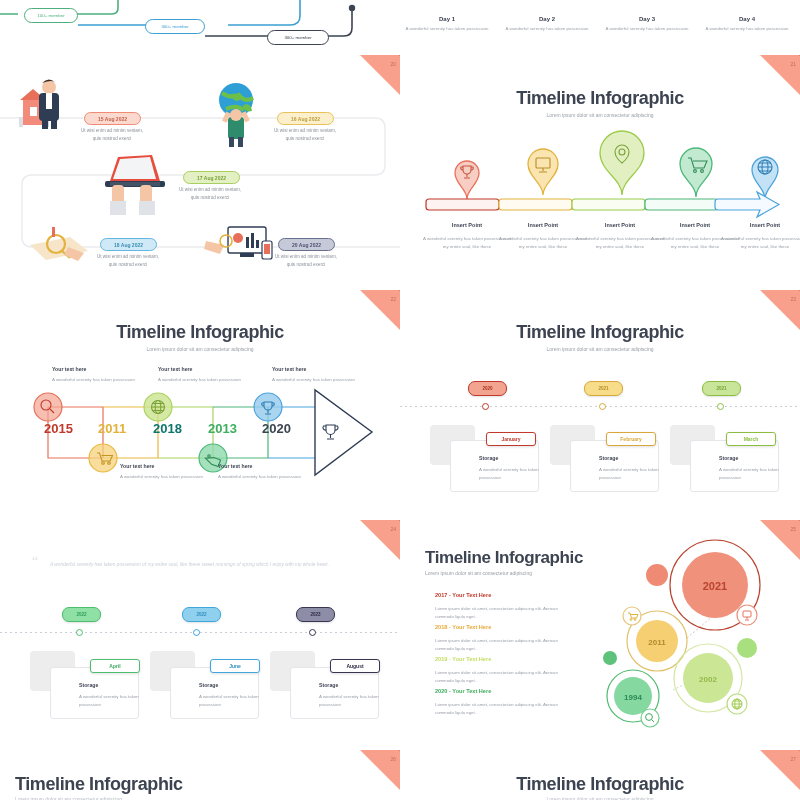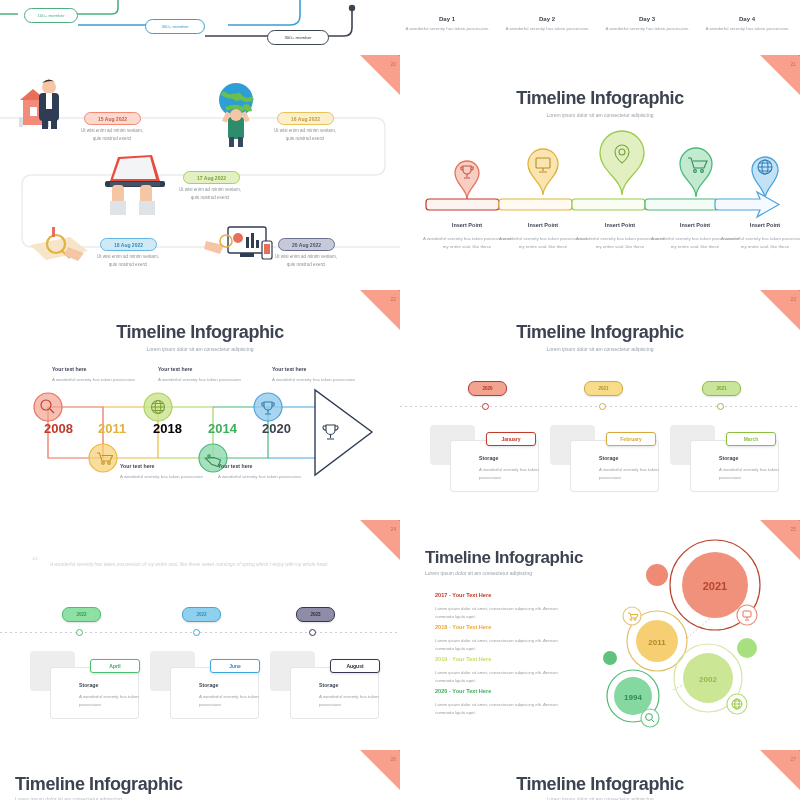--- a/index.html
+++ b/index.html
@@ -338,24 +338,24 @@
           </g>
         <circle cx="268" cy="22" r="14" fill="#93cbec" fill-opacity=".8" stroke="#4aa3dd" stroke-width="1.2"></circle>
         <g stroke="#2e7fb5" stroke-width="1.1" fill="none">
             <path d="M264,17 h8 v4 a4,4 0 0,1 -8,0z"></path>
             <path d="M268,25 v3 M265,29 h6"></path>
             <path d="M264,18 h-2 a2,2 0 0,0 2,3 M272,18 h2 a2,2 0 0,1 -2,3"></path>
           </g>
       </g>
     </svg>
 
-    <div class="yr" style="left:44px;top:131px;color:#c0392b;">2008</div>
+    <div class="yr" style="left:44px;top:131px;color:#c0392b;">2015</div>
     <div class="yr" style="left:98px;top:131px;color:#e2b33c;">2011</div>
-    <div class="yr" style="left:153px;top:131px;color:#000000;">2018</div>
-    <div class="yr" style="left:208px;top:131px;color:#3fae5e;">2014</div>
+    <div class="yr" style="left:153px;top:131px;color:#0f766e;">2018</div>
+    <div class="yr" style="left:208px;top:131px;color:#3fae5e;">2013</div>
     <div class="yr" style="left:262px;top:131px;color:#3d4451;">2020</div>
 
     <div class="tb-t" style="left:52px;top:76px;">Your text here</div>
     <div class="tb-d" style="left:52px;top:86px;">A wonderful serenity has taken possession</div>
     <div class="tb-t" style="left:158px;top:76px;">Your text here</div>
     <div class="tb-d" style="left:158px;top:86px;">A wonderful serenity has taken possession</div>
     <div class="tb-t" style="left:272px;top:76px;">Your text here</div>
     <div class="tb-d" style="left:272px;top:86px;">A wonderful serenity has taken possession</div>
 
     <div class="tb-t" style="left:120px;top:173px;">Your text here</div>

